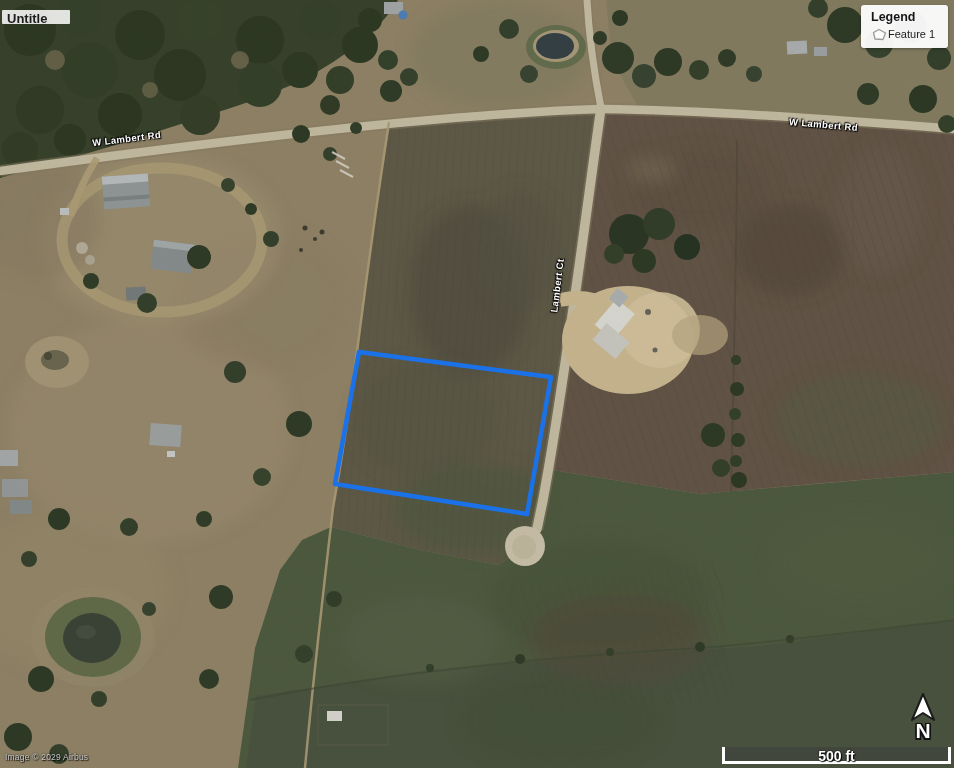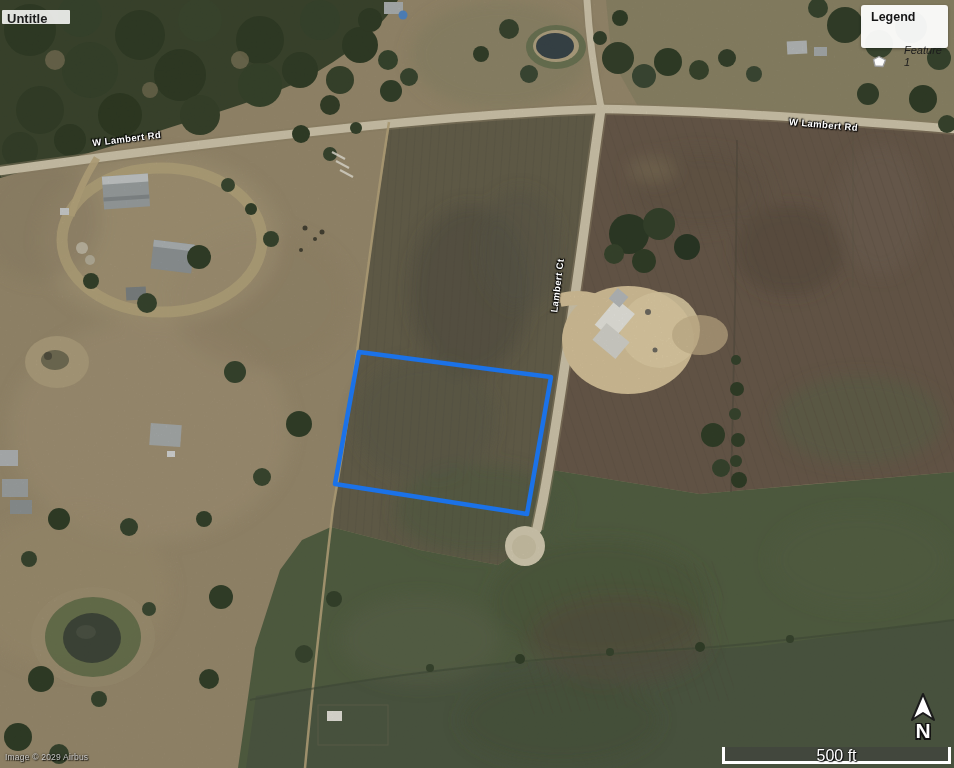--- a/index.html
+++ b/index.html
@@ -29,22 +29,22 @@
     font-size:13px;font-weight:700;line-height:18px;padding-left:5px;border-radius:1px;
   }
 
   
   .legend{
     position:absolute;left:861px;top:5px;width:87px;height:43px;
     background:rgba(255,255,255,.94);border-radius:3px;
     box-shadow:0 1px 3px rgba(0,0,0,.35);
     padding:5px 0 0 10px;box-sizing:border-box;
   }
-  .legend-title{font-size:12.5px;font-weight:700;color:#161616;margin-bottom:20px;}
-  .legend-row{display:flex;align-items:flex-end;gap:16px;font-style:italic;}
+  .legend-title{font-size:12.5px;font-weight:700;color:#161616;margin-bottom:4px;}
+  .legend-row{display:flex;align-items:flex-start;gap:0;}
   .legend-icon{display:block;flex:0 0 auto;}
   .legend-label{font-size:11px;color:#1d1d1d;}
 
   
   .watermark{
     position:absolute;left:6px;top:724px;font-size:22px;font-weight:400;
     color:rgba(255,255,255,.92);letter-spacing:.5px;
     text-shadow:0 0 3px rgba(0,0,0,.55);
   }
   .copyright{
@@ -61,21 +61,21 @@
   }
 
   
   .scalebar{
     position:absolute;left:722px;top:747px;width:229px;height:17px;box-sizing:border-box;
     background:rgba(62,62,62,.5);
     border-left:3px solid #fff;border-right:3px solid #fff;border-bottom:3px solid #fff;
     text-align:center;
   }
   .scalebar-label{
-    font-size:16px;font-weight:400;color:#fff;line-height:14px;
+    font-size:14px;font-weight:700;color:#fff;line-height:14px;
     text-shadow:0 0 2px #000,1px 1px 1px rgba(0,0,0,.9);
   }
 </style>
 </head>
 <body>
 
 <div class="screen">
 
   <svg class="sat" viewBox="0 0 954 768" xmlns="http://www.w3.org/2000/svg">
     <defs>

